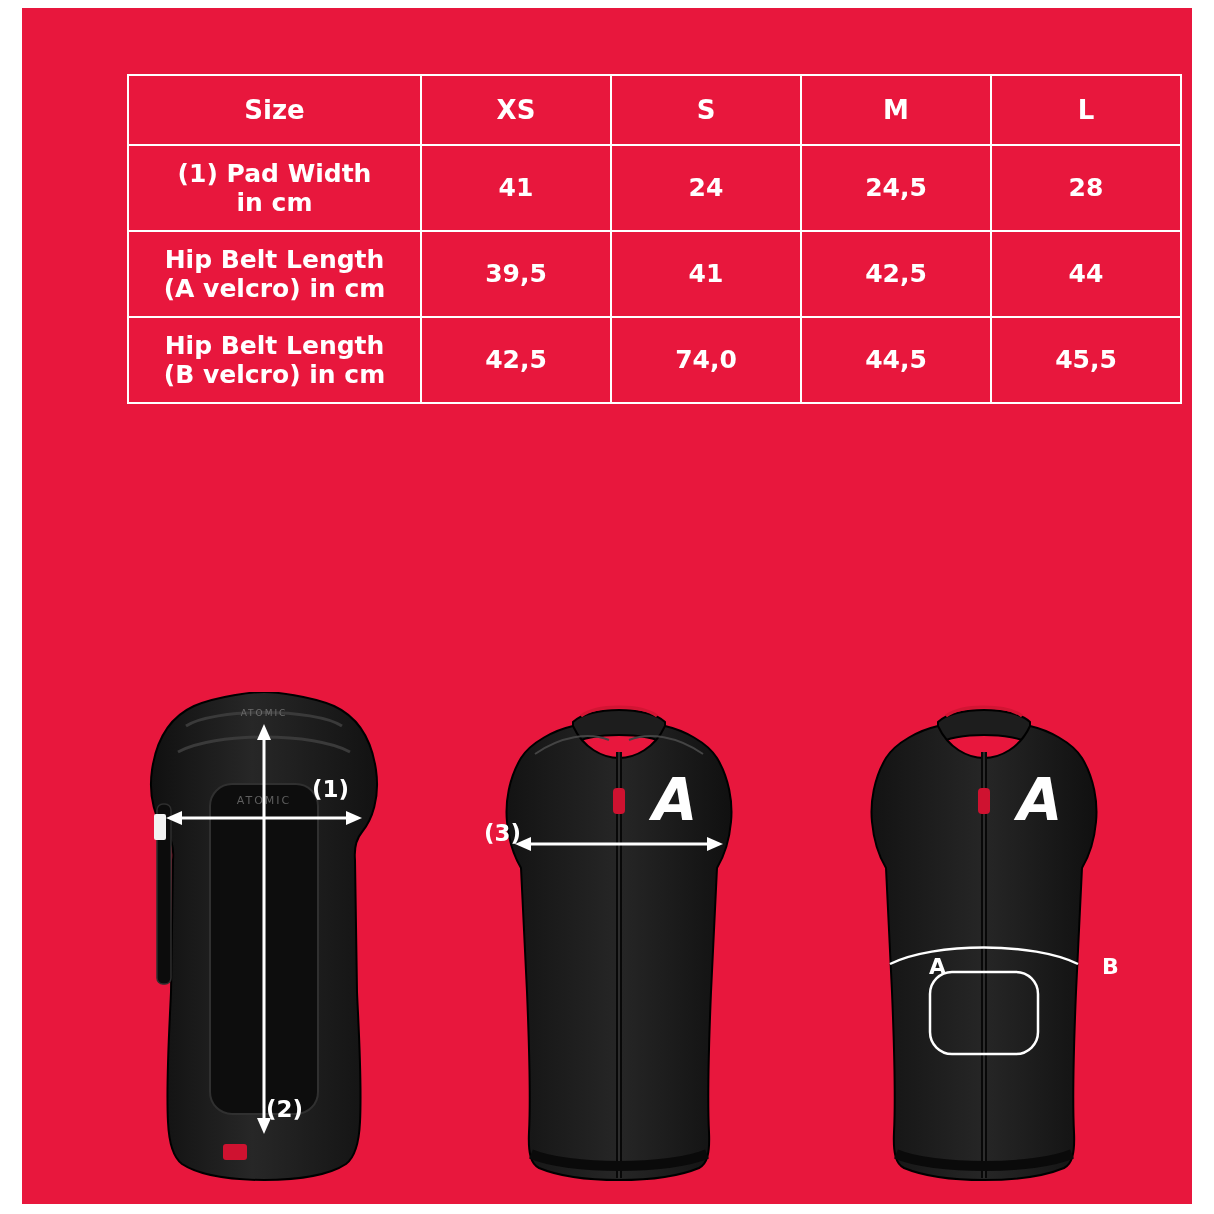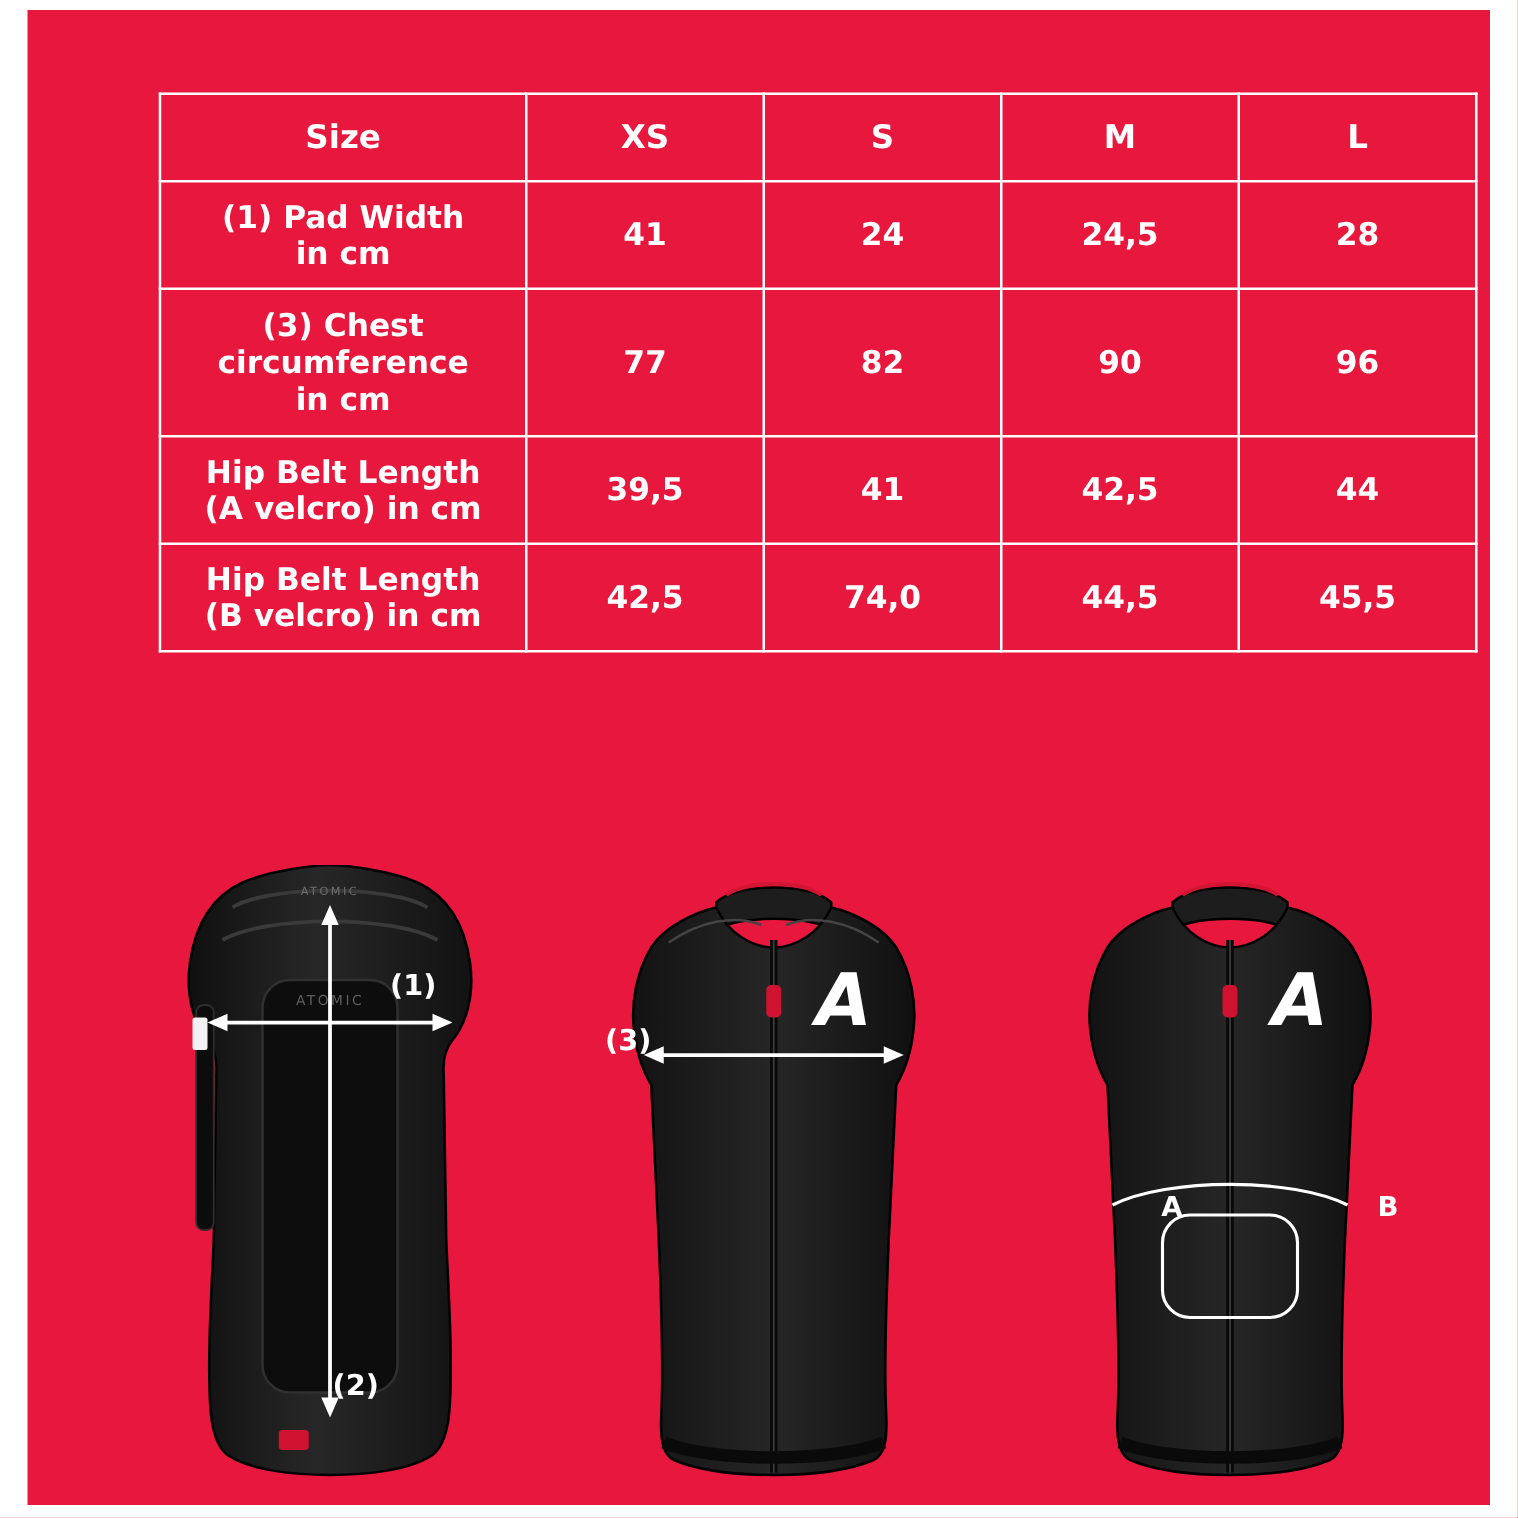--- a/index.html
+++ b/index.html
@@ -109,31 +109,20 @@
       <tbody>
         <tr class="row-h2">
           <td class="cell-label">
             <span>(1) Pad Width</span><br>
             <span>in cm</span>
           </td>
           <td class="cell-val">41</td>
           <td class="cell-val">24</td>
           <td class="cell-val">24,5</td>
           <td class="cell-val">28</td>
-        </tr>
-        <tr class="row-h3">
-          <td class="cell-label">
-            <span>(3) Chest</span><br>
-            <span>circumference</span><br>
-            <span>in cm</span>
-          </td>
-          <td class="cell-val">77</td>
-          <td class="cell-val">82</td>
-          <td class="cell-val">90</td>
-          <td class="cell-val">96</td>
         </tr>
         <tr class="row-h2">
           <td class="cell-label">
             <span>Hip Belt Length</span><br>
             <span>(A velcro) in cm</span>
           </td>
           <td class="cell-val">39,5</td>
           <td class="cell-val">41</td>
           <td class="cell-val">42,5</td>
           <td class="cell-val">44</td>

